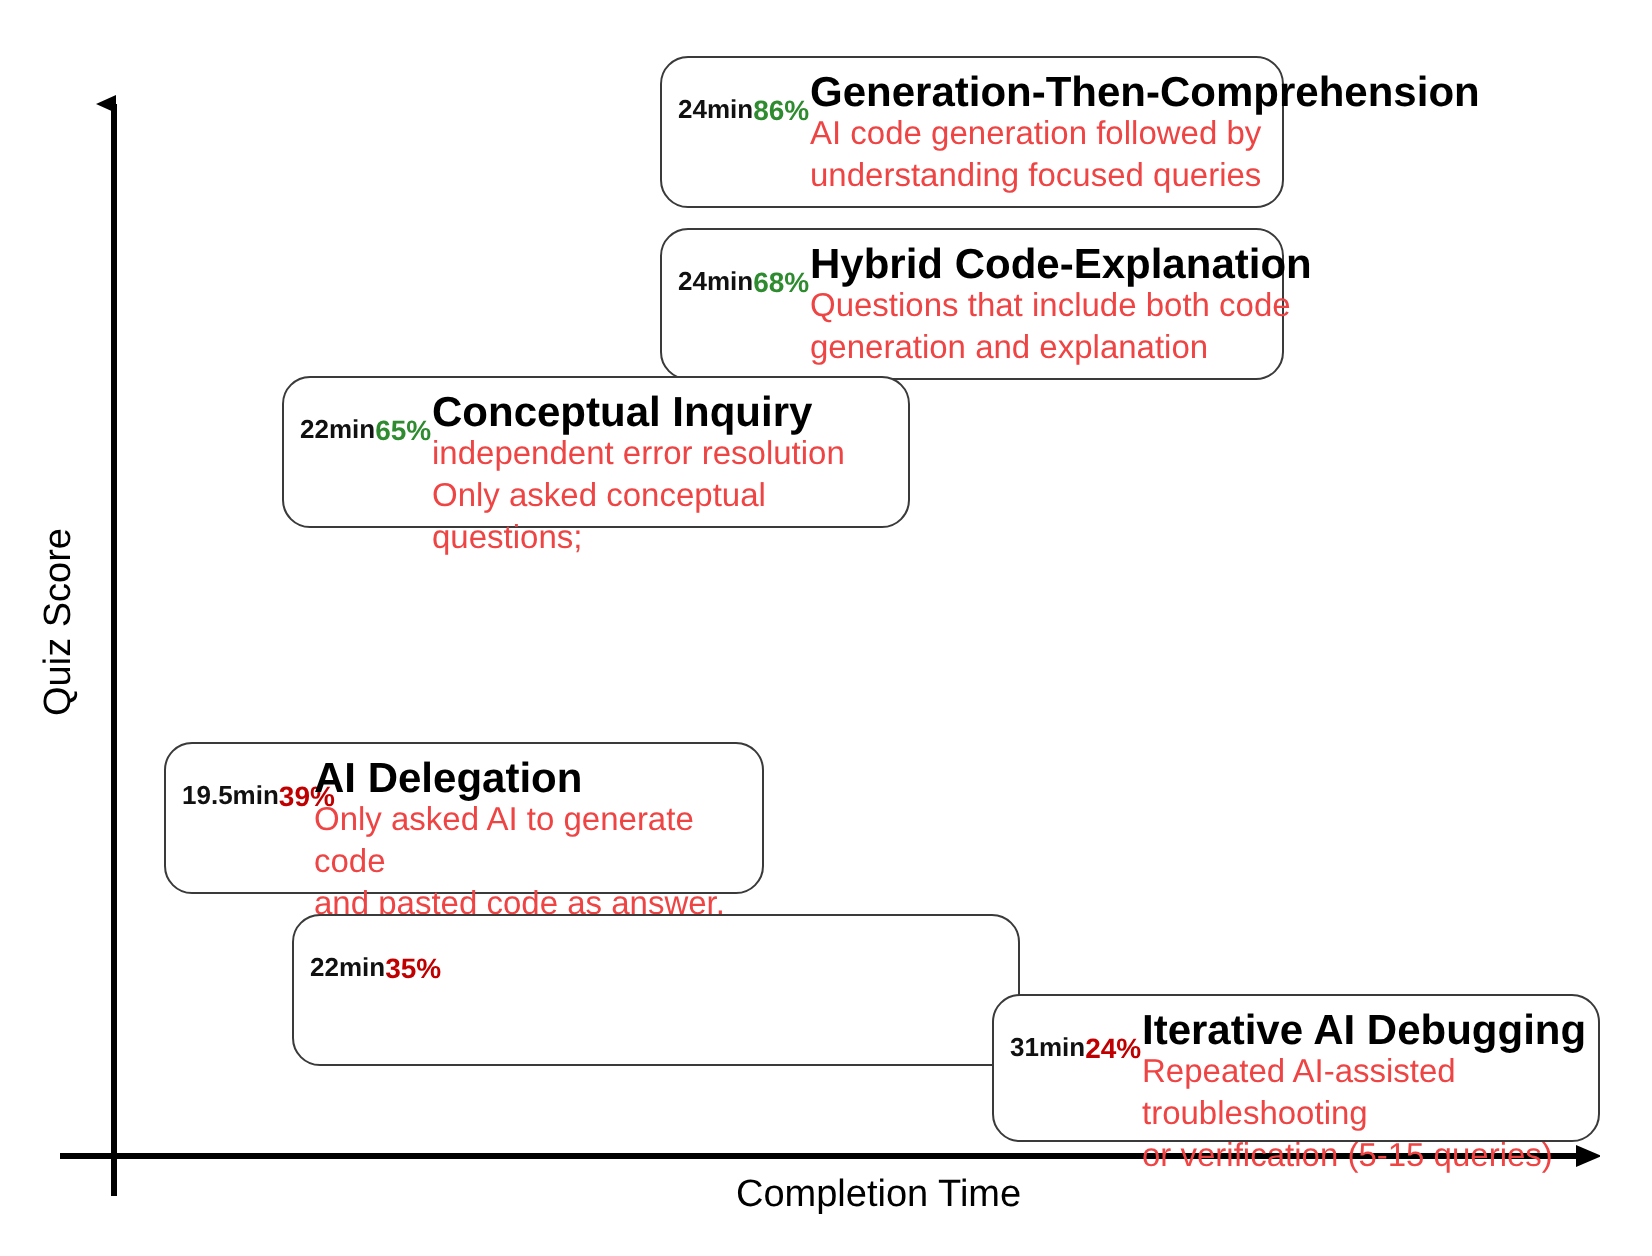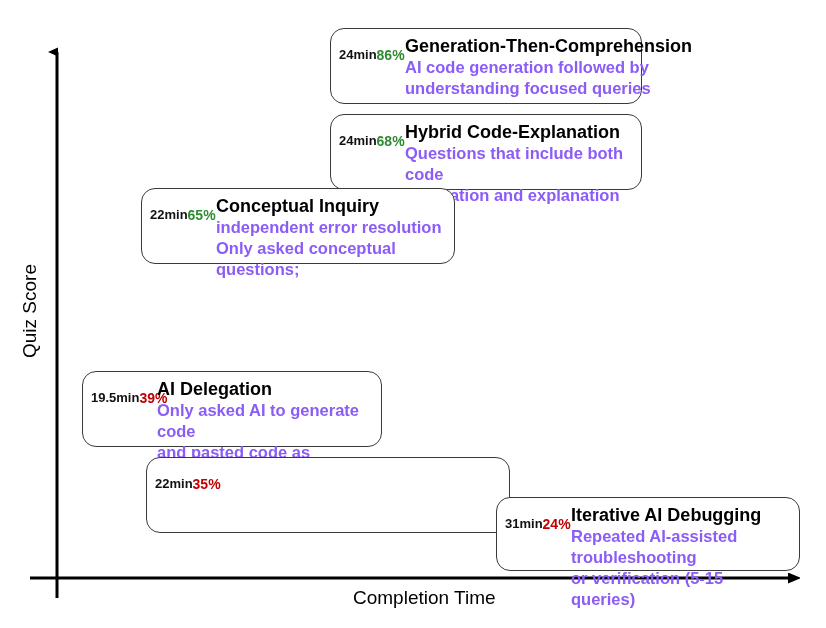--- a/index.html
+++ b/index.html
@@ -30,21 +30,21 @@
     color: #000000;
     white-space: nowrap;
   }
   #y-axis-label {
     left: -17px;
     top: 300px;
     transform: rotate(-90deg);
     transform-origin: center center;
   }
   #x-axis-label {
-    left: 353px;
+    left: 368px;
     top: 587px;
   }
 
   
   .card {
     position: absolute;
     box-sizing: border-box;
     border: 1.6px solid #3a3a3a;
     border-radius: 14px;
     background: #ffffff;
@@ -86,32 +86,31 @@
   .score-high { color: #2f8b2f; }
   .score-low  { color: #c00000; }
 
   .card-body {
     flex: 1 1 auto;
     padding-left: 4px;
     padding-top: 1px;
   }
   .card-title {
     font-family: "Liberation Sans", sans-serif;
-    font-size: 18px;
+    font-size: 21px;
     font-weight: bold;
     color: #000000;
     line-height: 21px;
     white-space: nowrap;
   }
   .card-desc {
     font-family: "Liberation Sans", sans-serif;
     font-size: 16.5px;
-    color: #8b5cf6;
+    color: #ef4444;
     line-height: 21px;
-    font-weight: bold;
   }
 
   
   #card-gtc  { left: 330px; top: 28px;  width: 312px; height: 76px; }
   #card-hce  { left: 330px; top: 114px; width: 312px; height: 76px; }
   #card-ci   { left: 141px; top: 188px; width: 314px; height: 76px; }
   #card-aid  { left:  82px; top: 371px; width: 300px; height: 76px; }
   #card-par  { left: 146px; top: 457px; width: 364px; height: 76px; gap: 29px; }
   #card-iad  { left: 496px; top: 497px; width: 304px; height: 74px; }
 </style>

